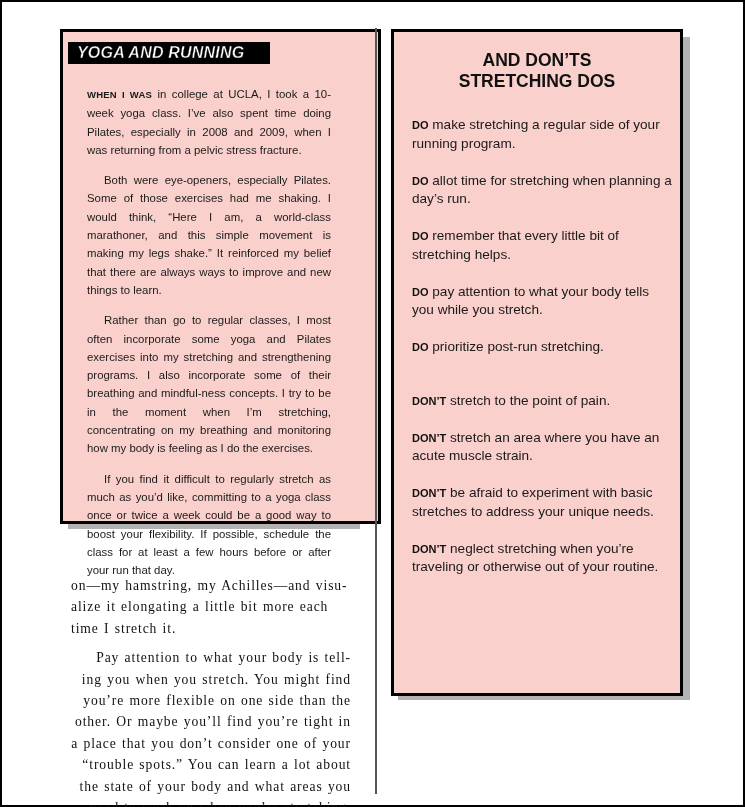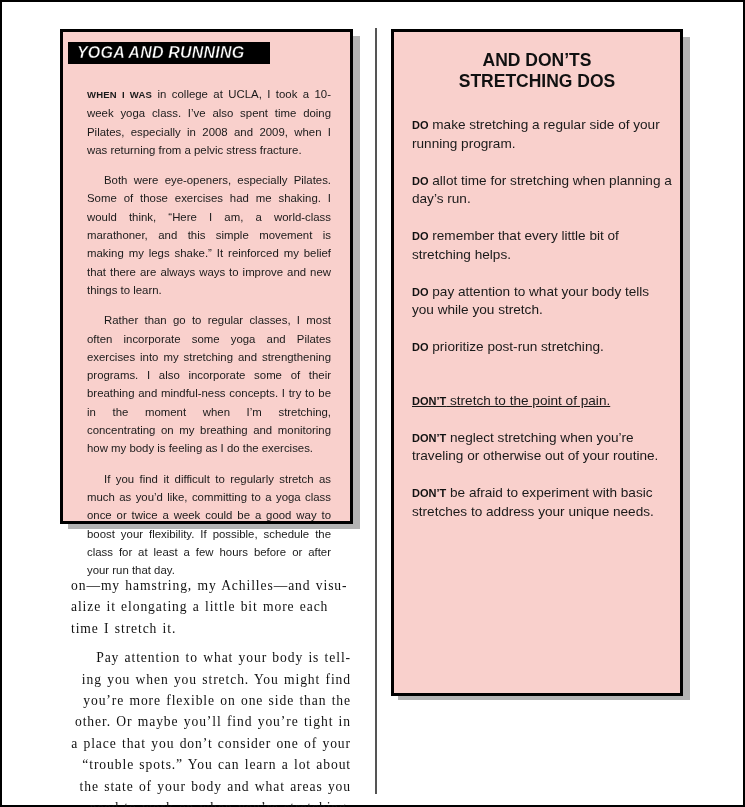--- a/index.html
+++ b/index.html
@@ -12,21 +12,21 @@
     position: absolute; left: 375px; top: 28px; width: 2px; height: 766px;
     background: #555;
   }
   
   .box-shadow {
     position: absolute; background: #b3b3b3;
   }
   .yoga-shadow { left: 68px; top: 36px; width: 292px; height: 493px; }
   .yoga-box {
     position: absolute; left: 60px; top: 29px; width: 287px; height: 489px;
-    border: 3px solid #000; background: #f9d0cc; box-sizing: content-box;
+    border: 3px solid #000; background: #f9d0cc; box-sizing: content-box; padding-left: 28px;
   }
   .yoga-title-band {
     position: absolute; left: 5px; top: 10px; width: 202px; height: 22px;
     background: #000;
   }
   .yoga-title {
     position: absolute; left: 9px; top: 0px;
     font-family: "Liberation Sans", sans-serif; font-weight: bold; font-style: italic;
     font-size: 16px; line-height: 22px; color: #fff; letter-spacing: 0.2px;
     text-shadow: -1px 0 #000, 1px 0 #000, 0 -1px #000, 0 1px #000;
@@ -62,21 +62,21 @@
     font-family: "Liberation Sans", sans-serif; font-weight: bold; font-size: 17.5px;
     line-height: 21px; color: #111;
   }
   .dos-list {
     position: absolute; left: 18px; top: 84px; width: 262px;
     font-family: "Liberation Sans", sans-serif; font-size: 13.6px; line-height: 18.5px;
     color: #1a1a1a;
   }
   .dos-item { margin: 0 0 18.5px 0; }
   .dos-item .kw { font-weight: bold; font-size: 11px; color: #111; }
-  .dos-item.gap-before { margin-top: 35px; text-decoration: underline; }
+  .dos-item.gap-before { margin-top: 35px; }
 </style>
 </head>
 <body>
 
 <div class="page"></div>
 
 <div class="box-shadow yoga-shadow"></div>
 <div class="yoga-box">
   <div class="yoga-title-band">
     <span class="yoga-title">YOGA AND RUNNING</span>
@@ -102,16 +102,17 @@
     <div>AND DON’TS</div>
     <div>STRETCHING DOS</div>
   </div>
   <div class="dos-list">
     <div class="dos-item"><span class="kw">DO</span><span> make stretching a regular side of your running program.</span></div>
     <div class="dos-item"><span class="kw">DO</span><span> allot time for stretching when planning a day’s run.</span></div>
     <div class="dos-item"><span class="kw">DO</span><span> remember that every little bit of stretching helps.</span></div>
     <div class="dos-item"><span class="kw">DO</span><span> pay attention to what your body tells you while you stretch.</span></div>
     <div class="dos-item"><span class="kw">DO</span><span> prioritize post-run stretching.</span></div>
     <div class="dos-item gap-before"><span class="kw">DON’T</span><span> stretch to the point of pain.</span></div>
+    <div class="dos-item"><span class="kw">DON’T</span><span> stretch an area where you have an acute muscle strain.</span></div>
+    <div class="dos-item"><span class="kw">DON’T</span><span> be afraid to experiment with basic stretches to address your unique needs.</span></div>
     <div class="dos-item"><span class="kw">DON’T</span><span> neglect stretching when you’re traveling or otherwise out of your routine.</span></div>
-    <div class="dos-item"><span class="kw">DON’T</span><span> be afraid to experiment with basic stretches to address your unique needs.</span></div>
   </div>
 </div>
 
 </body></html>

